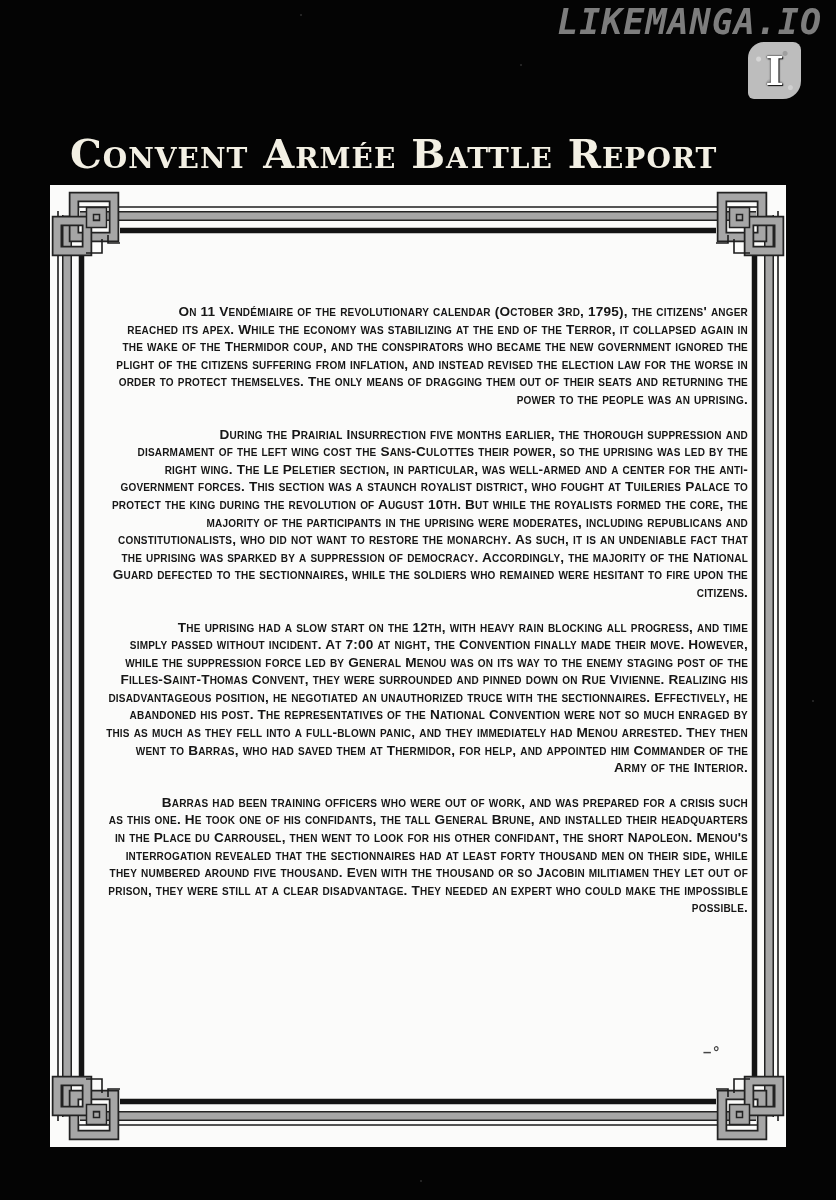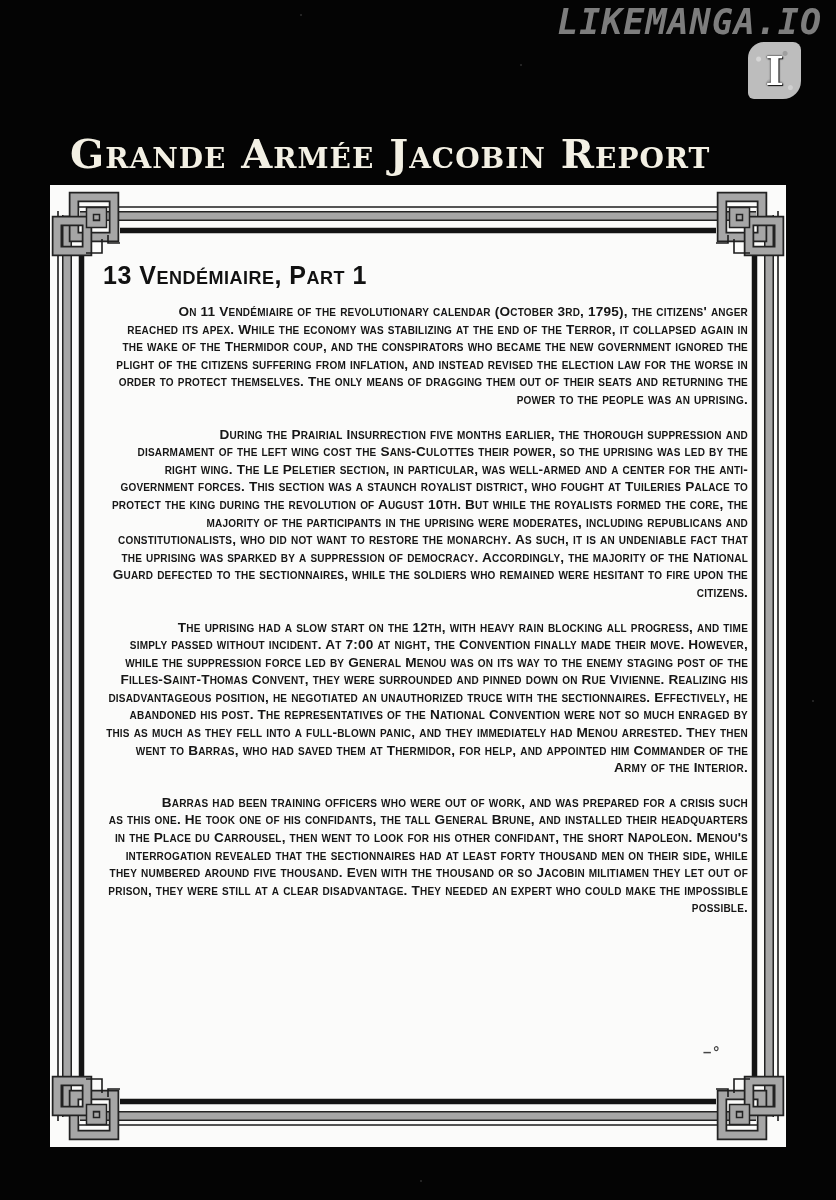--- a/index.html
+++ b/index.html
@@ -62,21 +62,21 @@
   <div class="speck" style="left:120px;top:420px"></div>
   <div class="speck" style="left:812px;top:700px"></div>
   <div class="speck" style="left:420px;top:1180px"></div>
 
   <div class="watermark">LIKEMANGA.IO</div>
 
   <div class="badge">
     <span>I</span>
   </div>
 
-  <div class="title">Grande Armée Jacobin Report</div>
+  <div class="title">Convent Armée Battle Report</div>
 
   <div class="page">
 
     <svg viewBox="0 0 736 962">
       <defs>
         <g id="ck">
           <rect class="ro" x="24" y="12" width="40" height="40"></rect>
           <rect class="rg" x="24" y="12" width="40" height="40"></rect>
           <rect class="ro" x="7" y="36" width="30" height="30"></rect>
           <rect class="rg" x="7" y="36" width="30" height="30"></rect>
@@ -106,21 +106,20 @@
       <path class="go" d="M719 30 V932"></path>
         <path class="gb" d="M719 30 V932"></path>
       <line class="tk" x1="704.5" y1="70" x2="704.5" y2="892"></line>
 
       <use href="#ck"></use>
       <use href="#ck" transform="translate(736,0) scale(-1,1)"></use>
       <use href="#ck" transform="translate(0,962) scale(1,-1)"></use>
       <use href="#ck" transform="translate(736,962) scale(-1,-1)"></use>
     </svg>
 
-    <div class="report-heading">13 Vendémiaire, Part 1</div>
 
     <div class="paragraphs">
       <p>On 11 Vendémiaire of the revolutionary calendar (October 3rd, 1795), the citizens' anger reached its apex. While the economy was stabilizing at the end of the Terror, it collapsed again in the wake of the Thermidor coup, and the conspirators who became the new government ignored the plight of the citizens suffering from inflation, and instead revised the election law for the worse in order to protect themselves. The only means of dragging them out of their seats and returning the power to the people was an uprising.</p>
       <p>During the Prairial Insurrection five months earlier, the thorough suppression and disarmament of the left wing cost the Sans-Culottes their power, so the uprising was led by the right wing. The Le Peletier section, in particular, was well-armed and a center for the anti-government forces. This section was a staunch royalist district, who fought at Tuileries Palace to protect the king during the revolution of August 10th. But while the royalists formed the core, the majority of the participants in the uprising were moderates, including republicans and constitutionalists, who did not want to restore the monarchy. As such, it is an undeniable fact that the uprising was sparked by a suppression of democracy. Accordingly, the majority of the National Guard defected to the sectionnaires, while the soldiers who remained were hesitant to fire upon the citizens.</p>
       <p>The uprising had a slow start on the 12th, with heavy rain blocking all progress, and time simply passed without incident. At 7:00 at night, the Convention finally made their move. However, while the suppression force led by General Menou was on its way to the enemy staging post of the Filles-Saint-Thomas Convent, they were surrounded and pinned down on Rue Vivienne. Realizing his disadvantageous position, he negotiated an unauthorized truce with the sectionnaires. Effectively, he abandoned his post. The representatives of the National Convention were not so much enraged by this as much as they fell into a full-blown panic, and they immediately had Menou arrested. They then went to Barras, who had saved them at Thermidor, for help, and appointed him Commander of the Army of the Interior.</p>
       <p>Barras had been training officers who were out of work, and was prepared for a crisis such as this one. He took one of his confidants, the tall General Brune, and installed their headquarters in the Place du Carrousel, then went to look for his other confidant, the short Napoleon. Menou's interrogation revealed that the sectionnaires had at least forty thousand men on their side, while they numbered around five thousand. Even with the thousand or so Jacobin militiamen they let out of prison, they were still at a clear disadvantage. They needed an expert who could make the impossible possible.</p>
     </div>
 
     <div class="corner-mark">–°</div>
   </div>

